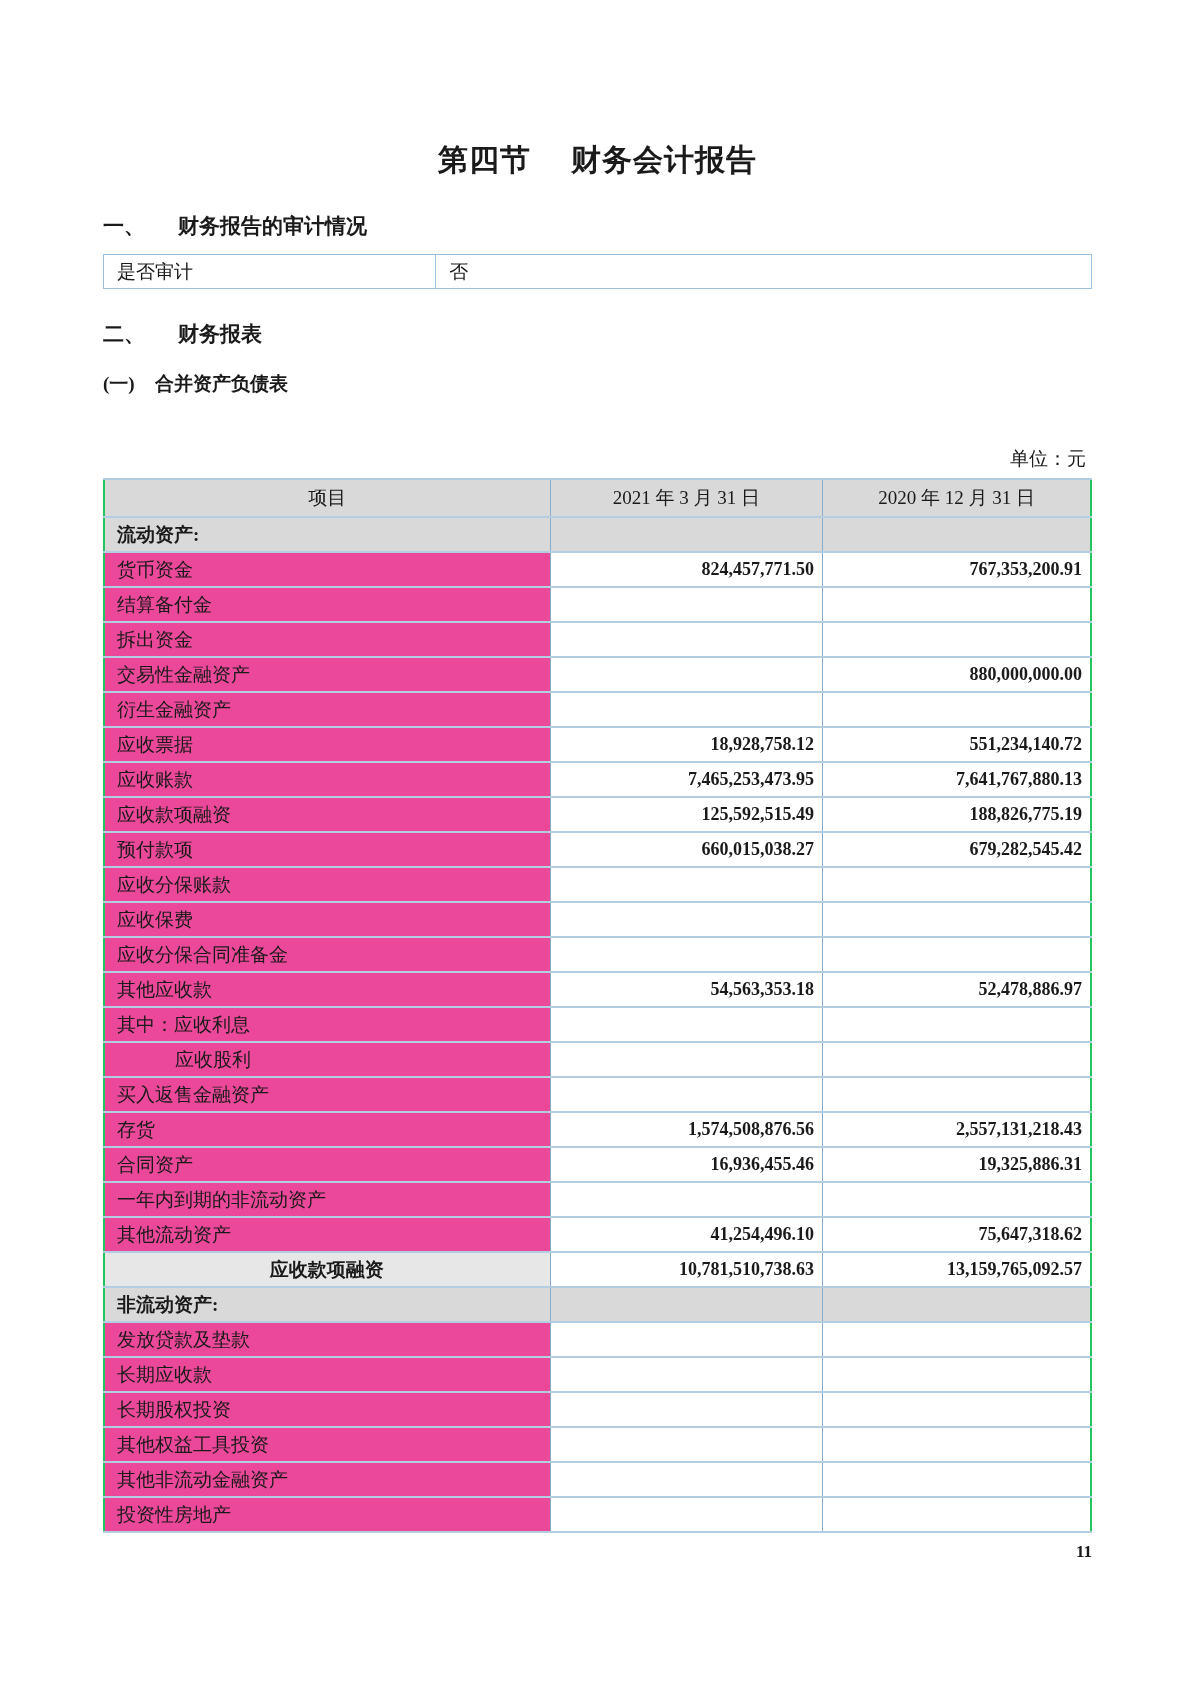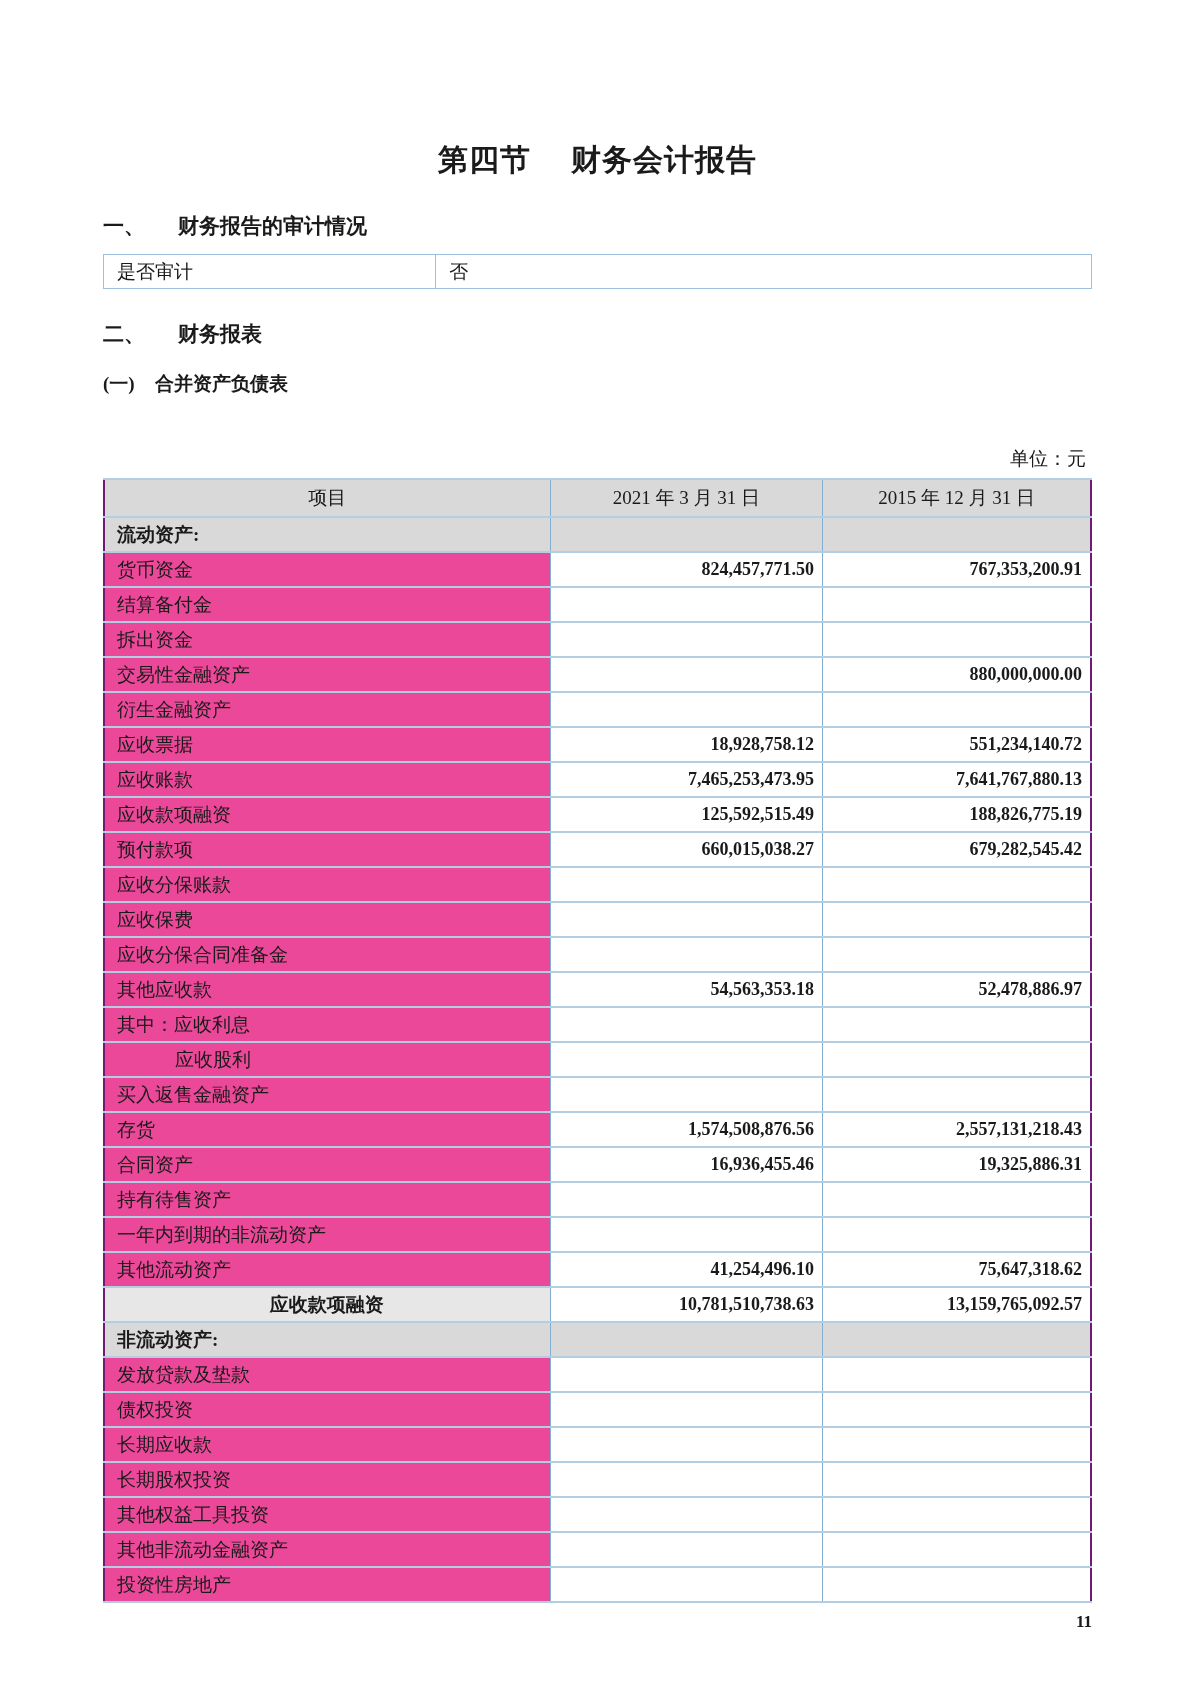--- a/index.html
+++ b/index.html
@@ -51,21 +51,21 @@
     font-size:19px;
     padding-right:6px;
   }
 
   
   table.bs {
     margin-top:6px;
     width:100%;
     border-collapse:collapse;
     table-layout:fixed;
-    border:2px solid #701a75;
+    border:2px solid #22c55e;
   }
   table.bs th, table.bs td {
     border-left:1px solid #85add0;
     border-right:1px solid #85add0;
     border-top:2px solid #b3cde3;
     border-bottom:2px solid #b3cde3;
     vertical-align:middle;
     overflow:hidden;
     white-space:nowrap;
   }
@@ -141,21 +141,21 @@
   <table class="bs">
     <colgroup>
       <col class="col-item">
         <col class="col-y1">
         <col class="col-y2">
     </colgroup>
     <thead>
       <tr>
         <th>项目</th>
         <th>2021 年 3 月 31 日</th>
-        <th>2015 年 12 月 31 日</th>
+        <th>2020 年 12 月 31 日</th>
       </tr>
     </thead>
     <tbody>
         <tr class="row-section">
           <td class="c-label">流动资产:</td>
           <td class="c-num"></td>
           <td class="c-num"></td>
         </tr>
         <tr class="row-item">
           <td class="c-label">货币资金</td>
@@ -241,25 +241,20 @@
           <td class="c-label">存货</td>
           <td class="c-num">1,574,508,876.56</td>
           <td class="c-num">2,557,131,218.43</td>
         </tr>
         <tr class="row-item">
           <td class="c-label">合同资产</td>
           <td class="c-num">16,936,455.46</td>
           <td class="c-num">19,325,886.31</td>
         </tr>
         <tr class="row-item">
-          <td class="c-label">持有待售资产</td>
-          <td class="c-num"></td>
-          <td class="c-num"></td>
-        </tr>
-        <tr class="row-item">
           <td class="c-label">一年内到期的非流动资产</td>
           <td class="c-num"></td>
           <td class="c-num"></td>
         </tr>
         <tr class="row-item">
           <td class="c-label">其他流动资产</td>
           <td class="c-num">41,254,496.10</td>
           <td class="c-num">75,647,318.62</td>
         </tr>
         <tr class="row-total">
@@ -271,25 +266,20 @@
           <td class="c-label">非流动资产:</td>
           <td class="c-num"></td>
           <td class="c-num"></td>
         </tr>
         <tr class="row-item">
           <td class="c-label">发放贷款及垫款</td>
           <td class="c-num"></td>
           <td class="c-num"></td>
         </tr>
         <tr class="row-item">
-          <td class="c-label">债权投资</td>
-          <td class="c-num"></td>
-          <td class="c-num"></td>
-        </tr>
-        <tr class="row-item">
           <td class="c-label">长期应收款</td>
           <td class="c-num"></td>
           <td class="c-num"></td>
         </tr>
         <tr class="row-item">
           <td class="c-label">长期股权投资</td>
           <td class="c-num"></td>
           <td class="c-num"></td>
         </tr>
         <tr class="row-item">

